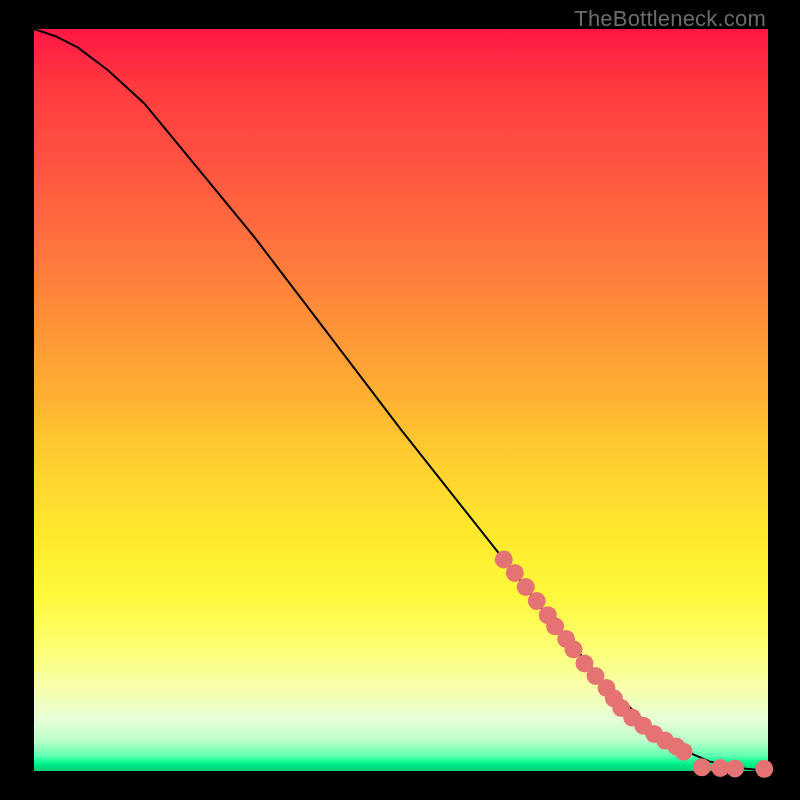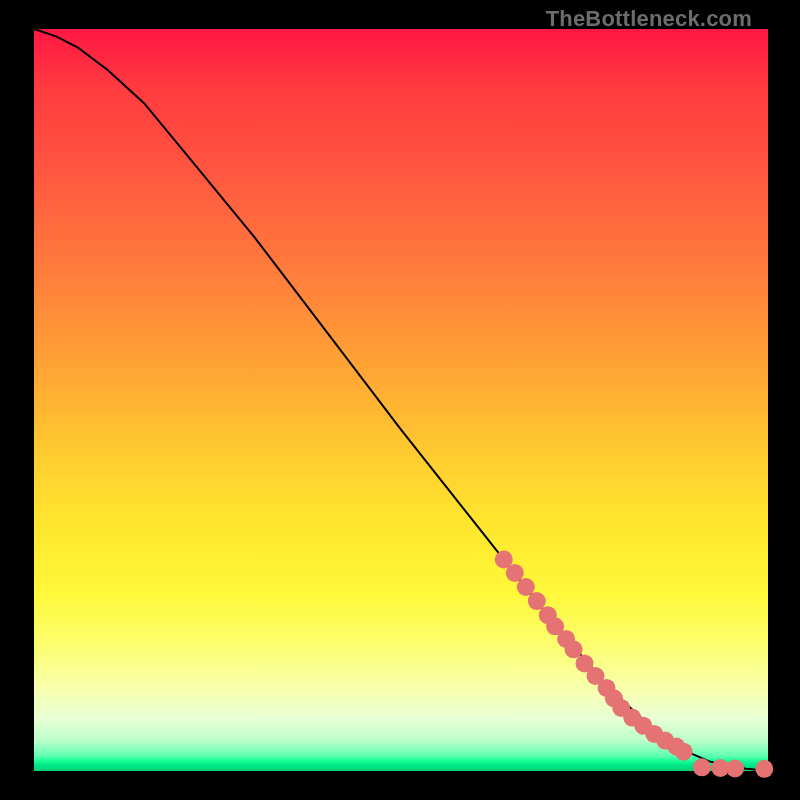--- a/index.html
+++ b/index.html
@@ -42,24 +42,24 @@
       #b8ffca 96%,
       #5dffb0 98%,
       #1aff99 98.6%,
       #00e887 99.2%,
       #00d079 100%
     );
   }
   .watermark {
     position: absolute;
     top: 6px;
-    right: 48px;
+    right: 34px;
     color: #6c6c6c;
     font-size: 22px;
-    font-weight: 700;
+    font-weight: 400;
     letter-spacing: 0.2px;
   }
   svg.overlay {
     position: absolute;
     left: 34px;
     top: 29px;
     width: 734px;
     height: 742px;
     overflow: visible;
   }

